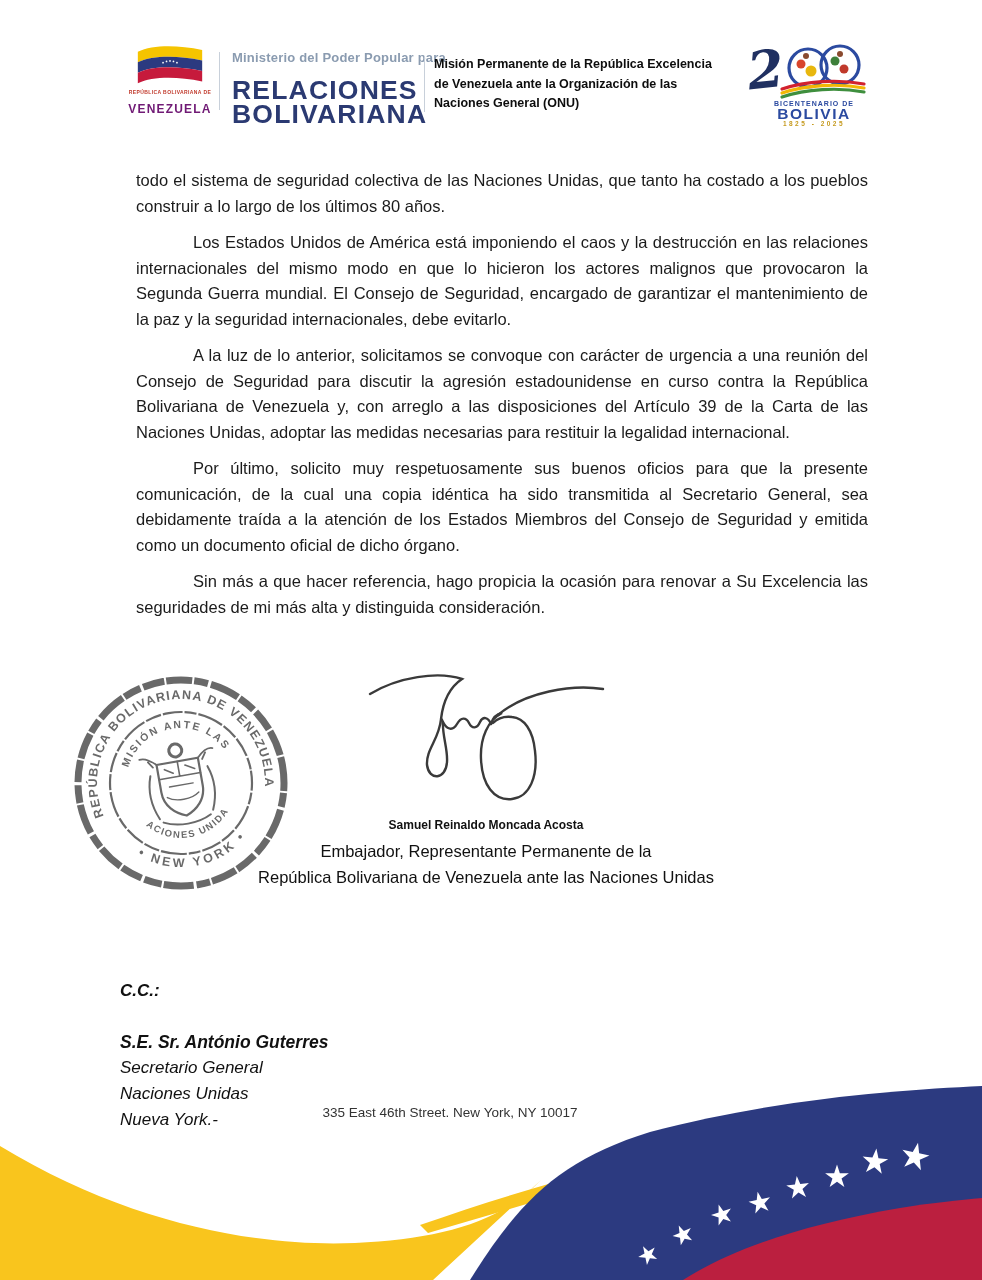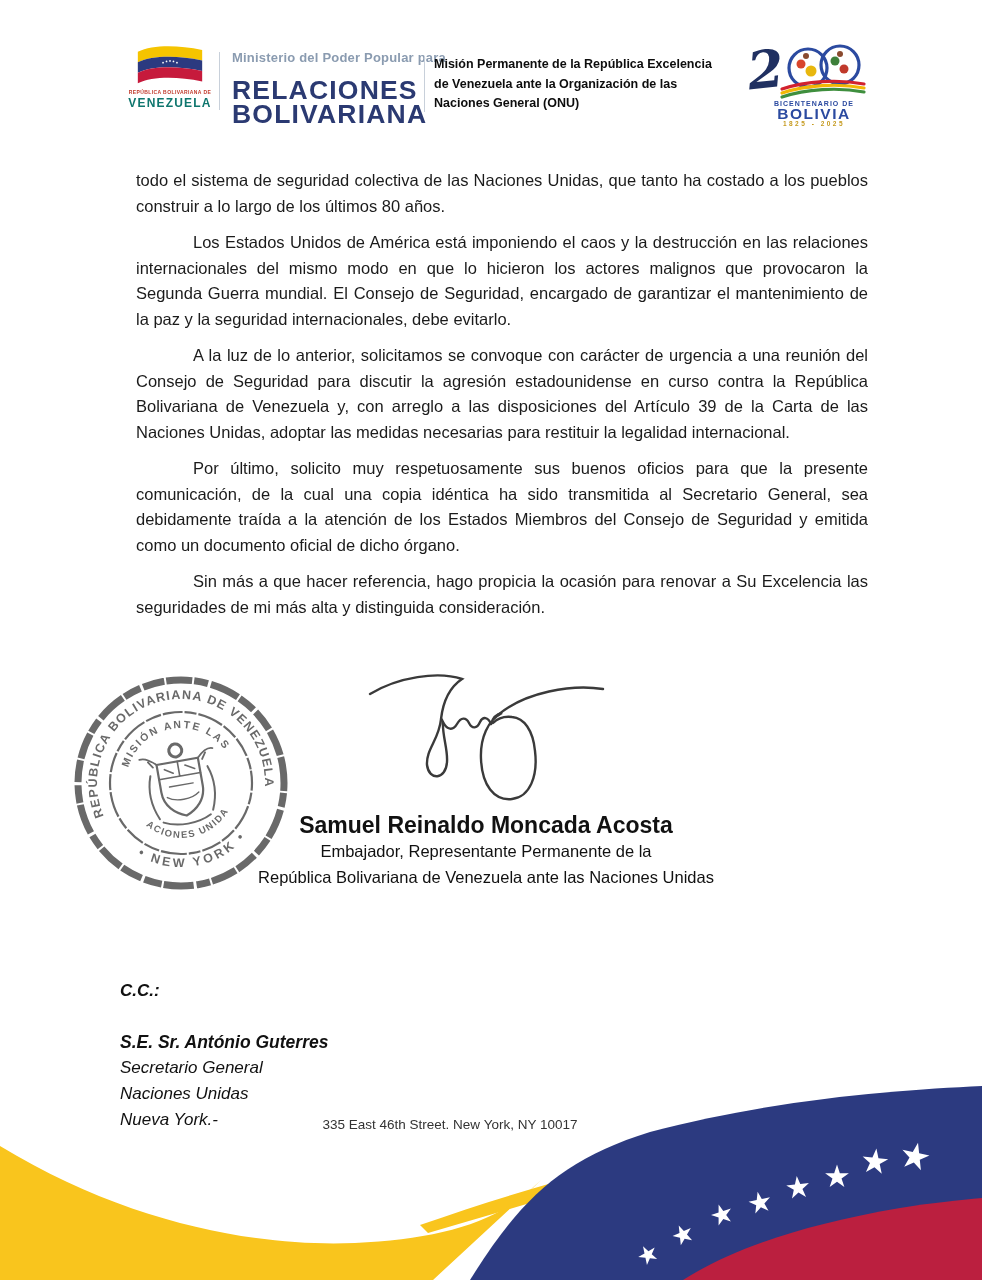--- a/index.html
+++ b/index.html
@@ -4,45 +4,45 @@
 <style>
   html,body{margin:0;padding:0;}
   body{
     width:982px;height:1280px;position:relative;background:#ffffff;
     font-family:"Liberation Sans", sans-serif;color:#1b1b1b;overflow:hidden;
   }
   
   .header{position:absolute;top:0;left:0;width:982px;height:150px;}
   .flag-block{position:absolute;left:126px;top:44px;width:88px;text-align:center;}
   .flag-block .flag-sub-small{font-size:5px;color:#c0392b;font-weight:bold;letter-spacing:.4px;margin-top:1px;}
-  .flag-block .flag-sub-name{font-size:12px;color:#0f766e;font-weight:bold;letter-spacing:1.2px;margin-top:1px;}
+  .flag-block .flag-sub-name{font-size:12px;color:#701a75;font-weight:bold;letter-spacing:1.2px;margin-top:7px;}
   .vdivider{position:absolute;width:1px;background:#c8d0da;}
   .ministry{position:absolute;left:232px;top:50px;}
   .ministry .tagline{font-size:13px;color:#8a9bb0;font-weight:bold;letter-spacing:.2px;margin-bottom:14px;}
   .ministry .big{font-size:26.5px;font-weight:bold;color:#2B3A72;line-height:23.5px;letter-spacing:1.2px;}
   .mission{position:absolute;left:434px;top:55px;font-size:12.5px;font-weight:bold;color:#0d0d0d;line-height:19.5px;}
   .bolivia-logo{position:absolute;left:742px;top:34px;}
   
   .letter-body{position:absolute;left:120px;top:168px;width:748px;text-align:justify;
     font-size:16.5px;line-height:25.5px;color:#1b1b1b;}
   .letter-body p{margin:0 0 11px 16px;}
   .letter-body p.indent{text-indent:57px;}
   
   .stamp{position:absolute;left:58px;top:660px;}
   .signature{position:absolute;left:332px;top:658px;}
   .name-block{position:absolute;left:120px;top:812px;width:732px;text-align:center;
     font-size:16.5px;line-height:26px;color:#111;}
-  .name-block .name{font-weight:bold;font-size:23px;}
+  .name-block .name{font-weight:bold;font-size:12px;}
   
   .cc-block{position:absolute;left:120px;top:930px;font-style:italic;font-size:17px;line-height:26px;color:#111;margin-top:48px;}
   .cc-block .cc-label{font-weight:bold;margin-bottom:25px;}
   .cc-block .cc-recipient{font-weight:bold;font-size:17.5px;}
   
   .footer{position:absolute;left:59px;top:1101px;width:782px;text-align:center;
-    font-size:13.5px;line-height:23px;color:#333;margin-top:12px;}
+    font-size:13.5px;line-height:23px;color:#333;}
   
   .bottom-decor{position:absolute;left:0;bottom:0;width:982px;height:205px;display:block;}
 </style>
 </head>
 <body>
 
 <div class="header">
 
   <div class="flag-block">
     <svg width="76" height="40" viewBox="0 0 76 46">

